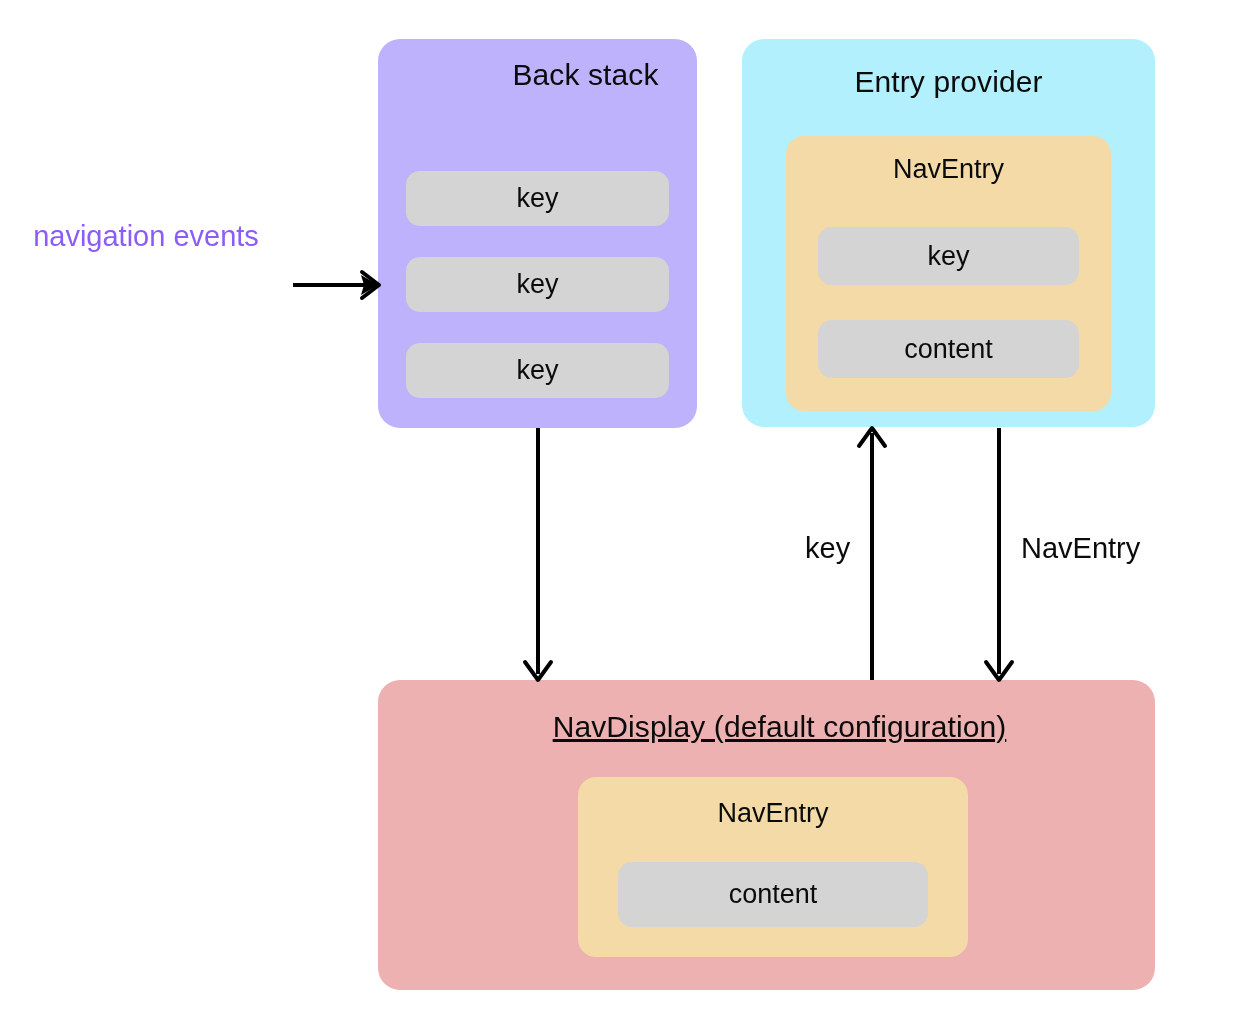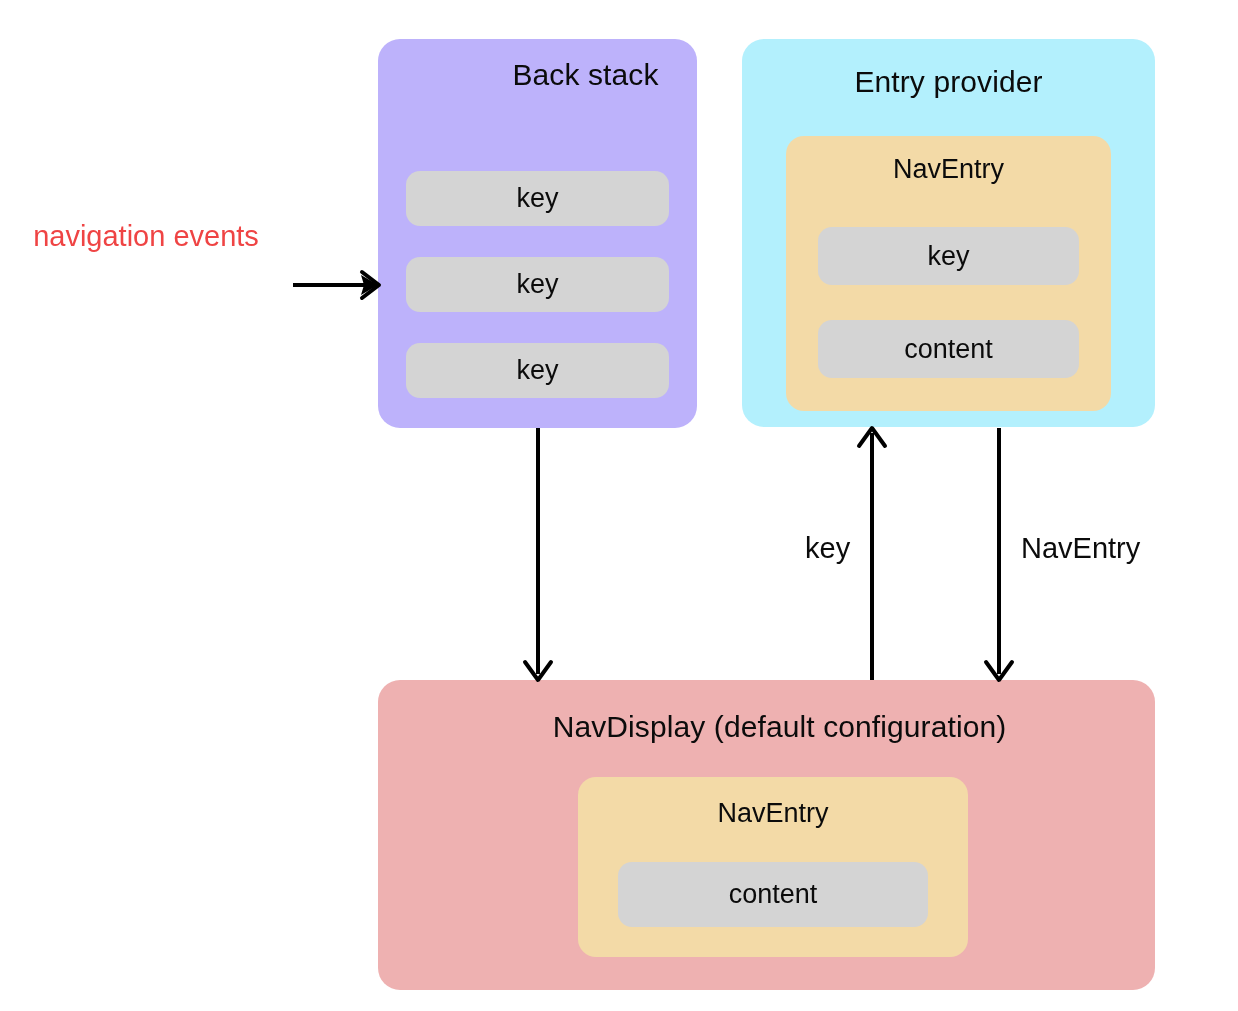--- a/index.html
+++ b/index.html
@@ -90,21 +90,21 @@
 
   #nd-content { left: 618px; top: 862px; width: 310px; height: 65px; }
 
   
   #nav-events-label {
     position: absolute;
     left: 8px;
     top: 215px;
     width: 276px;
     text-align: center;
-    color: #ef4444;
+    color: #8b5cf6;
     font-size: 29px;
     line-height: 42px;
   }
   #nav-events-label .l2 { display: block; }
 
   
   #arrows {
     position: absolute;
     left: 0; top: 0;
     width: 1238px;
@@ -142,21 +142,21 @@
   <div class="box" id="entry-provider-box"></div>
   <div class="box-title" id="entry-provider-title" style="left:742px;width:413px;">Entry provider</div>
 
   <div class="nav-entry-box" id="entry-provider-nav-entry"></div>
   <div class="nav-entry-title" id="ep-nav-entry-title" style="left:786px;width:325px;">NavEntry</div>
 
   <div class="pill" id="ep-key">key</div>
   <div class="pill" id="ep-content">content</div>
 
   <div class="box" id="nav-display-box"></div>
-  <div class="box-title" id="nav-display-title" style="left:378px;width:803px;">NavDisplay (default configuration)</div>
+  <div class="box-title" id="nav-display-title" style="left:378px;width:803px;text-decoration:underline;">NavDisplay (default configuration)</div>
 
   <div class="nav-entry-box" id="nav-display-nav-entry"></div>
   <div class="nav-entry-title" id="nd-nav-entry-title" style="left:578px;width:390px;">NavEntry</div>
 
   <div class="pill" id="nd-content">content</div>
 
   <svg id="arrows" viewBox="0 0 1238 1011">
 
     <g>
       <line x1="293" y1="285" x2="372" y2="285" stroke="#000000" stroke-width="4"></line>

